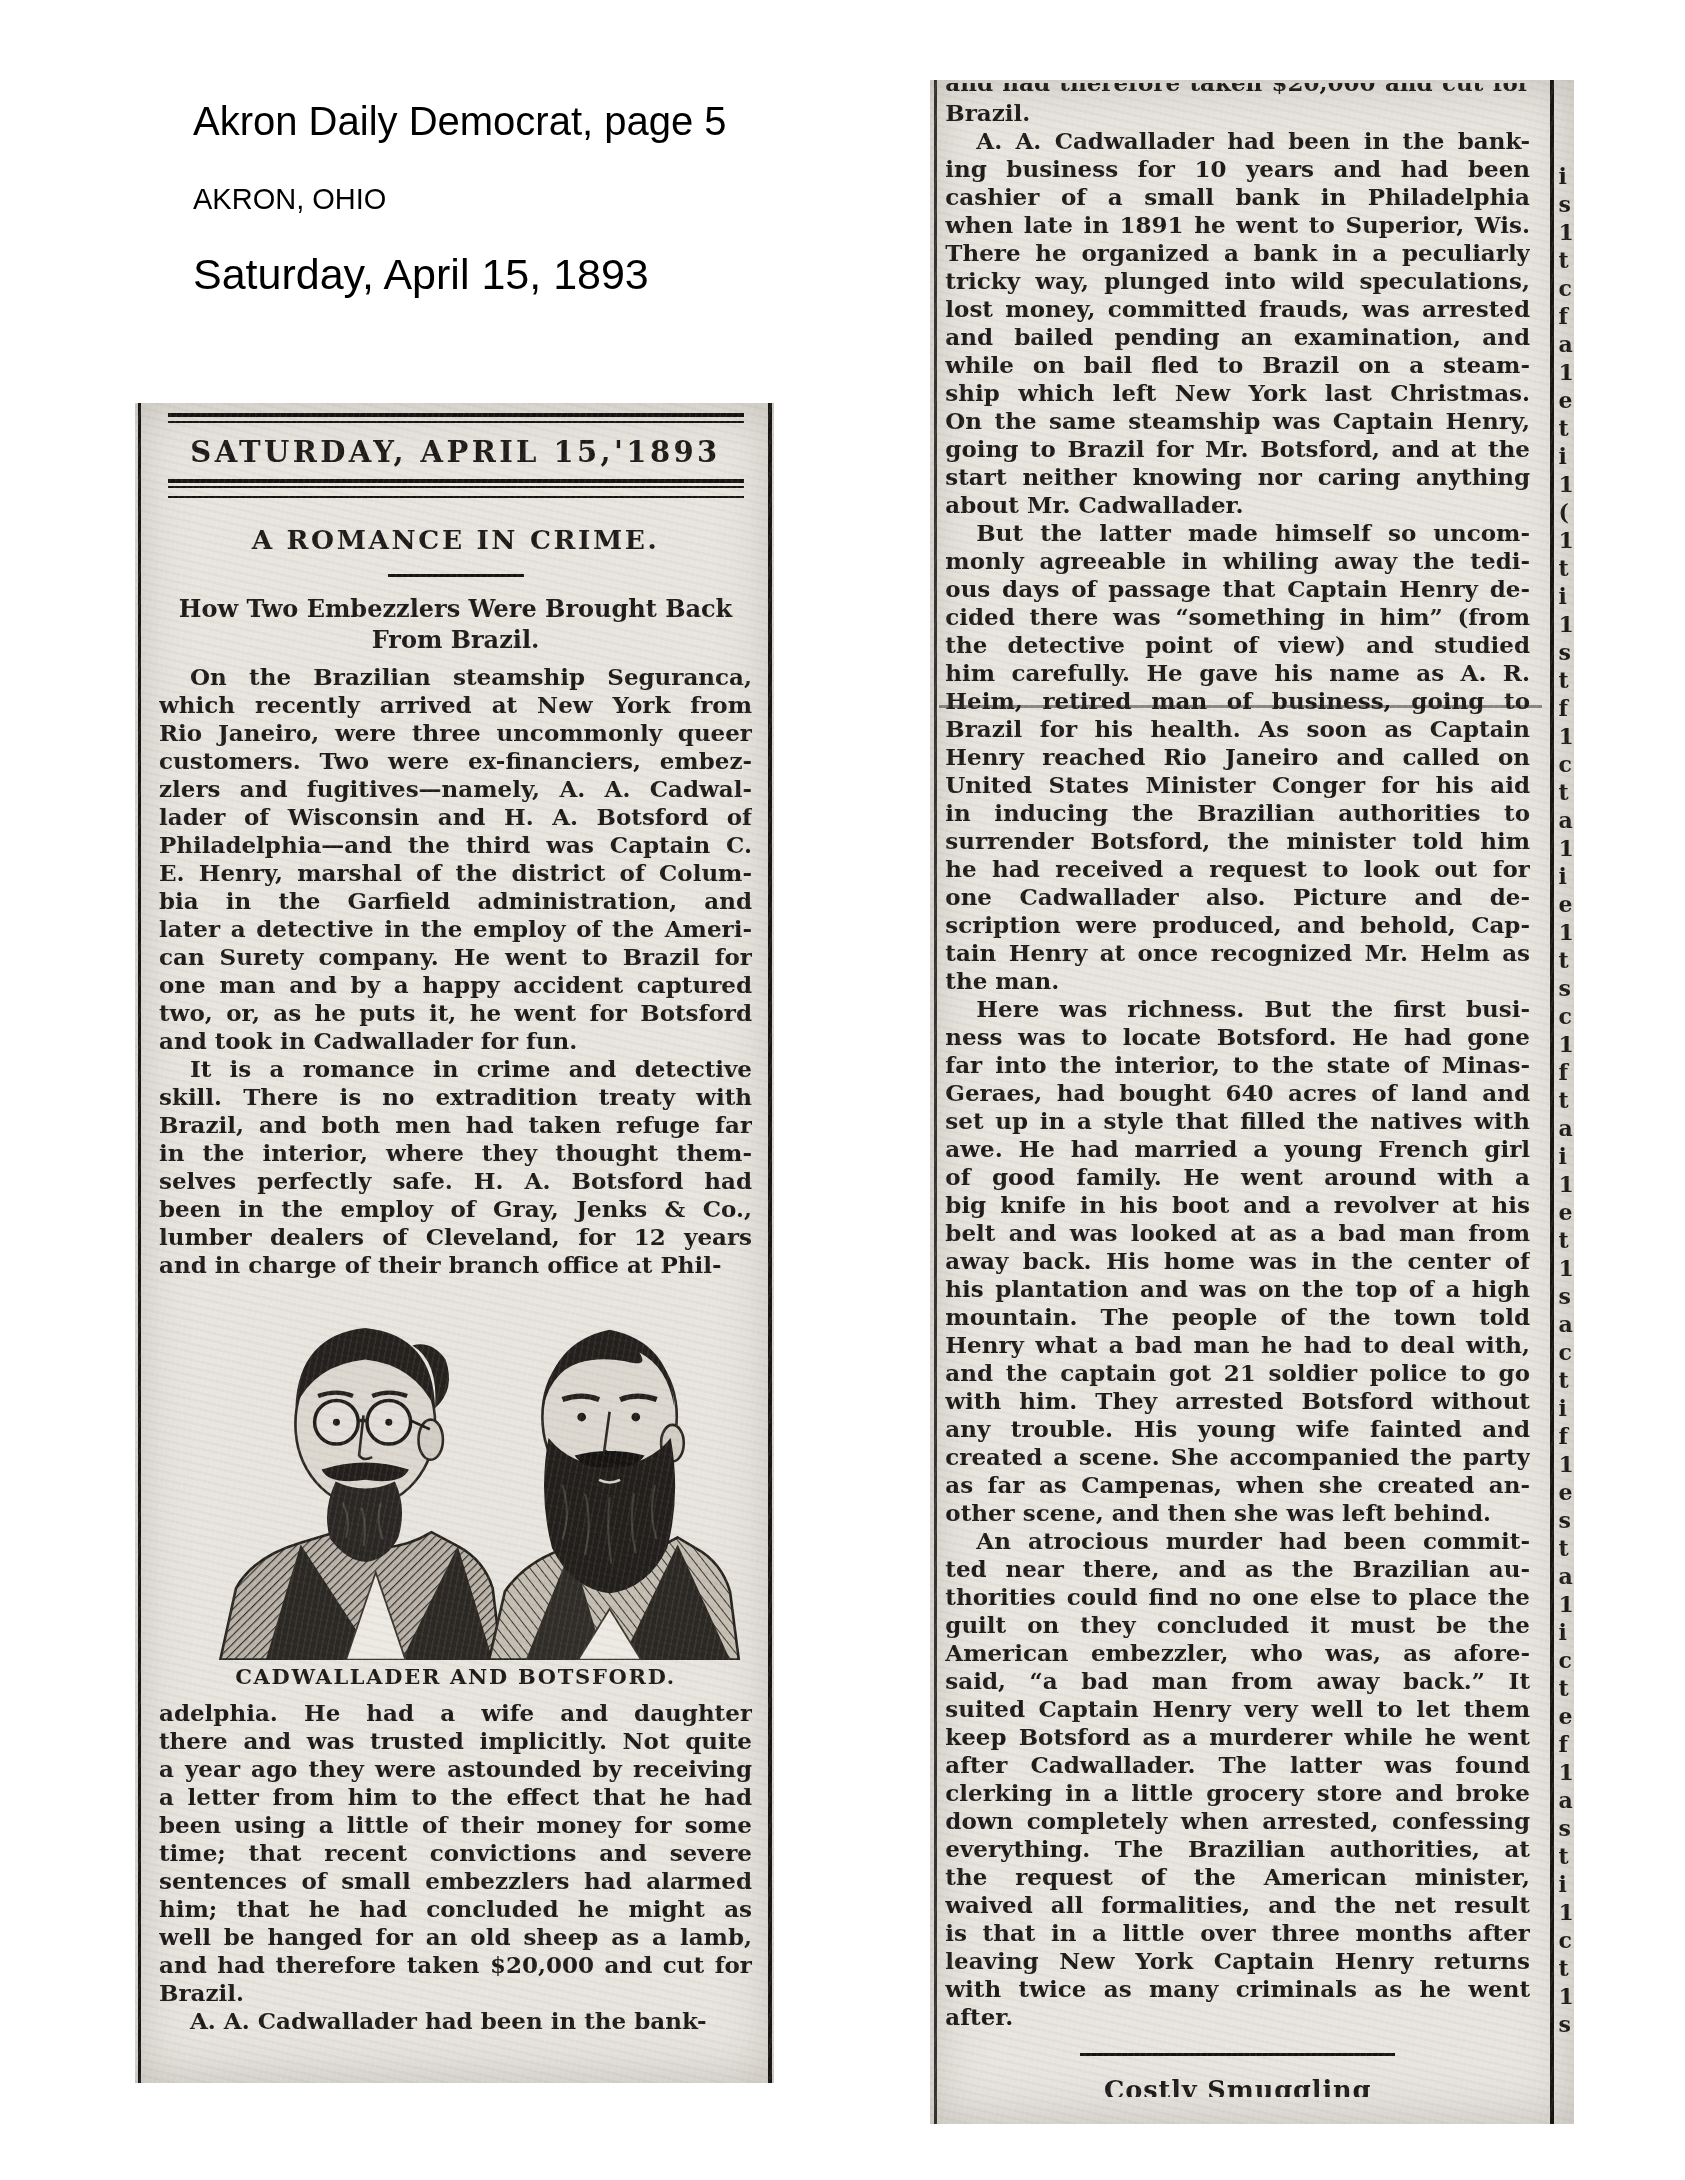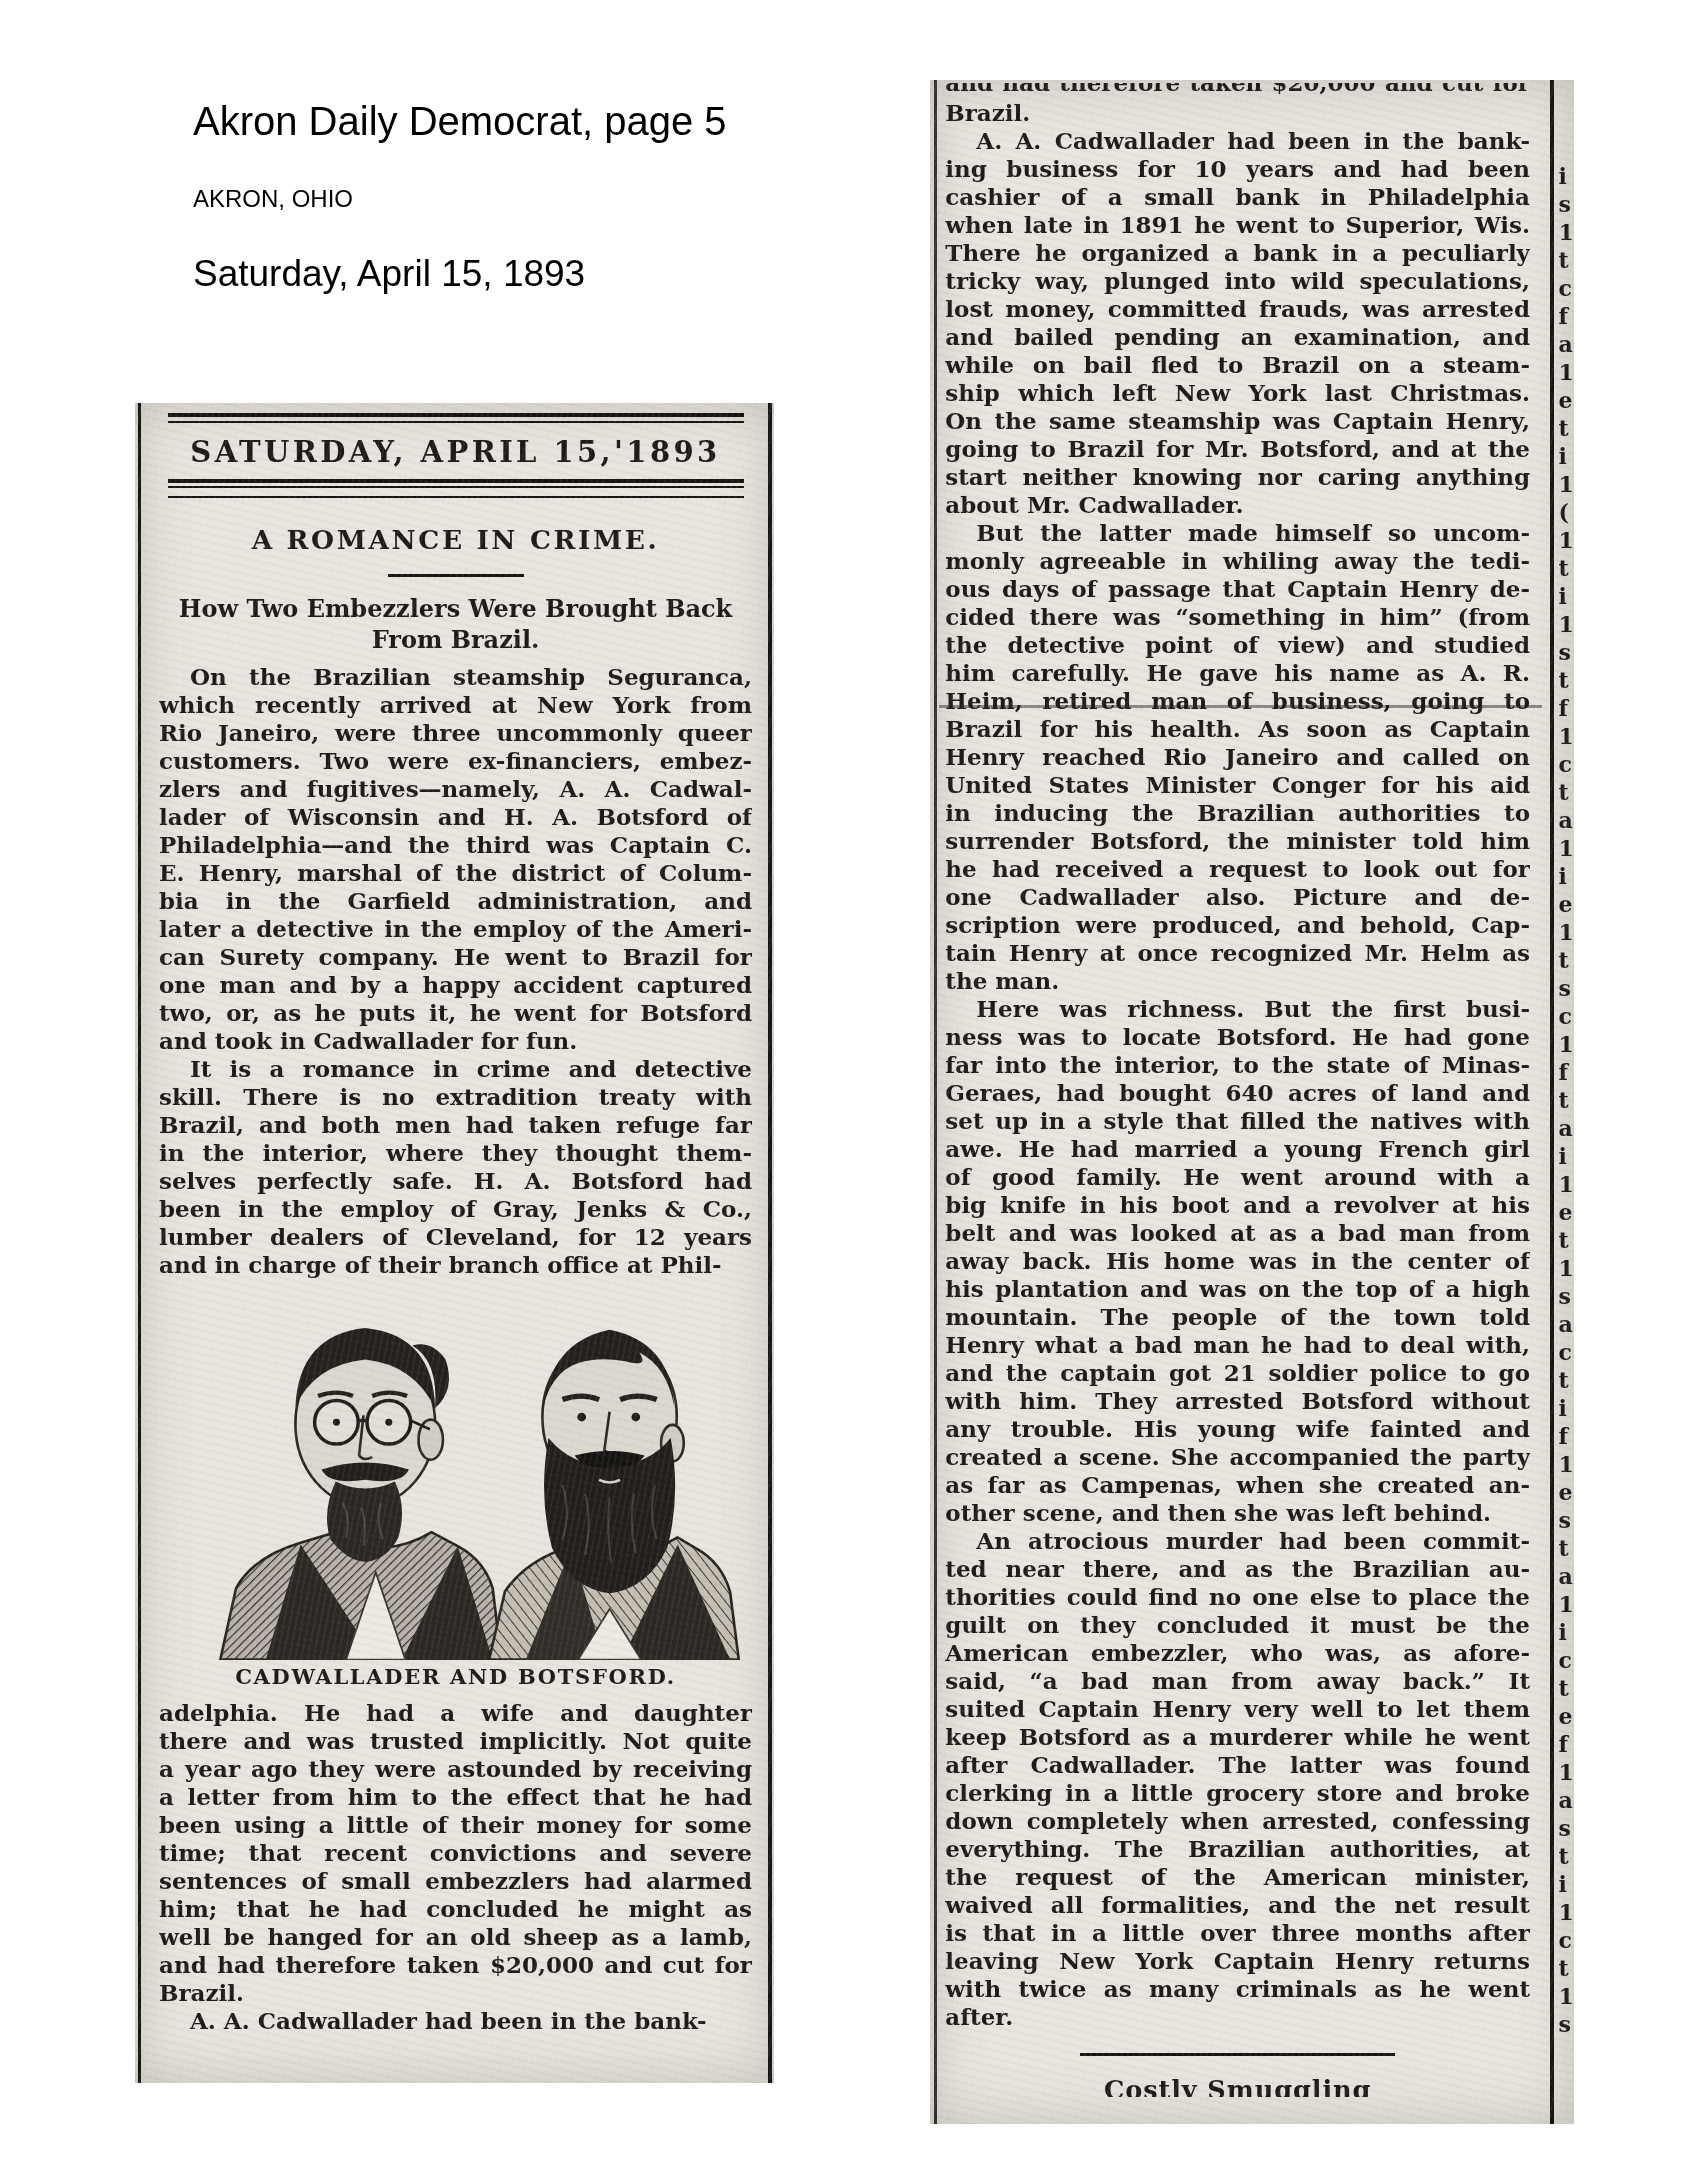--- a/index.html
+++ b/index.html
@@ -4,22 +4,22 @@
 <style>
   html,body{margin:0;padding:0;}
   body{
     width:1686px;height:2181px;position:relative;background:#ffffff;
     font-family:"DejaVu Serif", serif;color:#1c1a18;overflow:hidden;
   }
 
   
   .page-header{position:absolute;left:193px;top:100px;font-family:"Liberation Sans", sans-serif;color:#000;}
   .page-header .title{font-size:40px;line-height:43px;}
-  .page-header .loc{font-size:24px;line-height:34px;margin-top:39px;}
-  .page-header .date{font-size:37px;line-height:34px;margin-top:41px;}
+  .page-header .loc{font-size:29px;line-height:34px;margin-top:39px;}
+  .page-header .date{font-size:43px;line-height:34px;margin-top:41px;}
 
   
   .clipping{
     position:absolute;background:#e8e5df;overflow:hidden;
     box-shadow:inset 0 0 51px rgba(120,115,105,.35);
   }
   .clipping::after{ 
     content:"";position:absolute;inset:0;pointer-events:none;
     background:
       repeating-linear-gradient(13deg, rgba(110,105,95,.05) 0 2.6px, rgba(0,0,0,0) 2.6px 7.7px),

